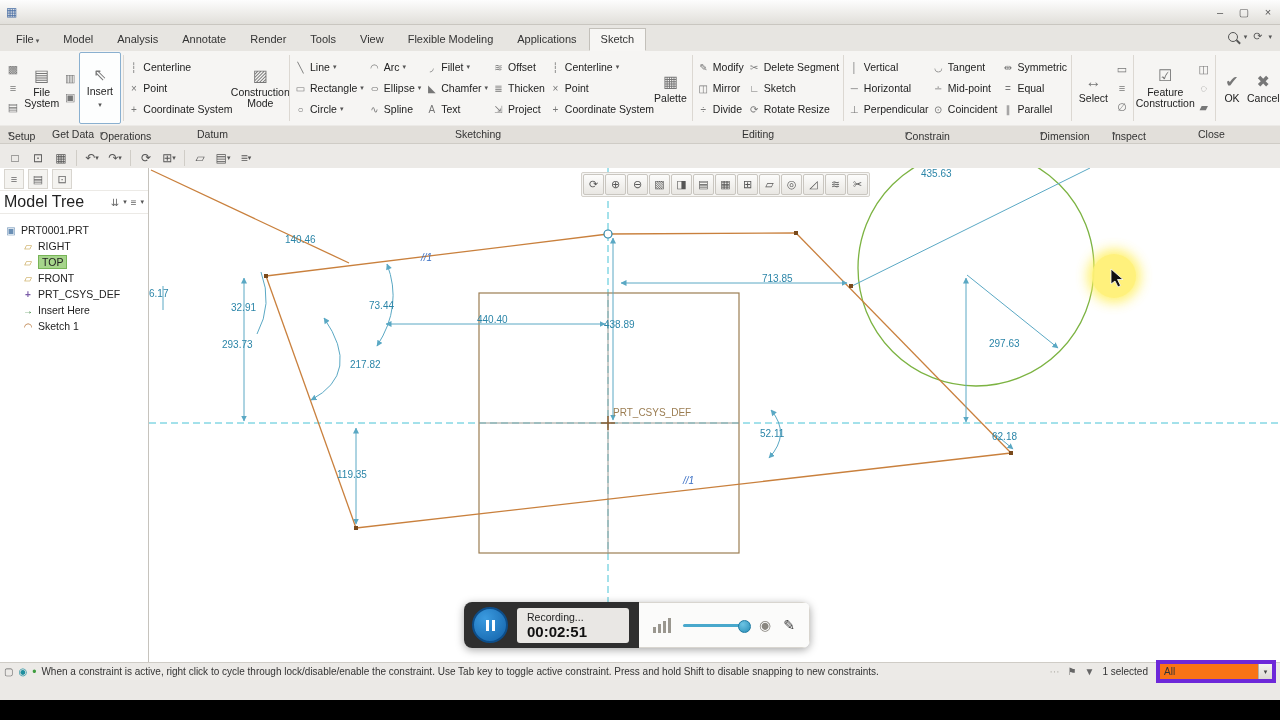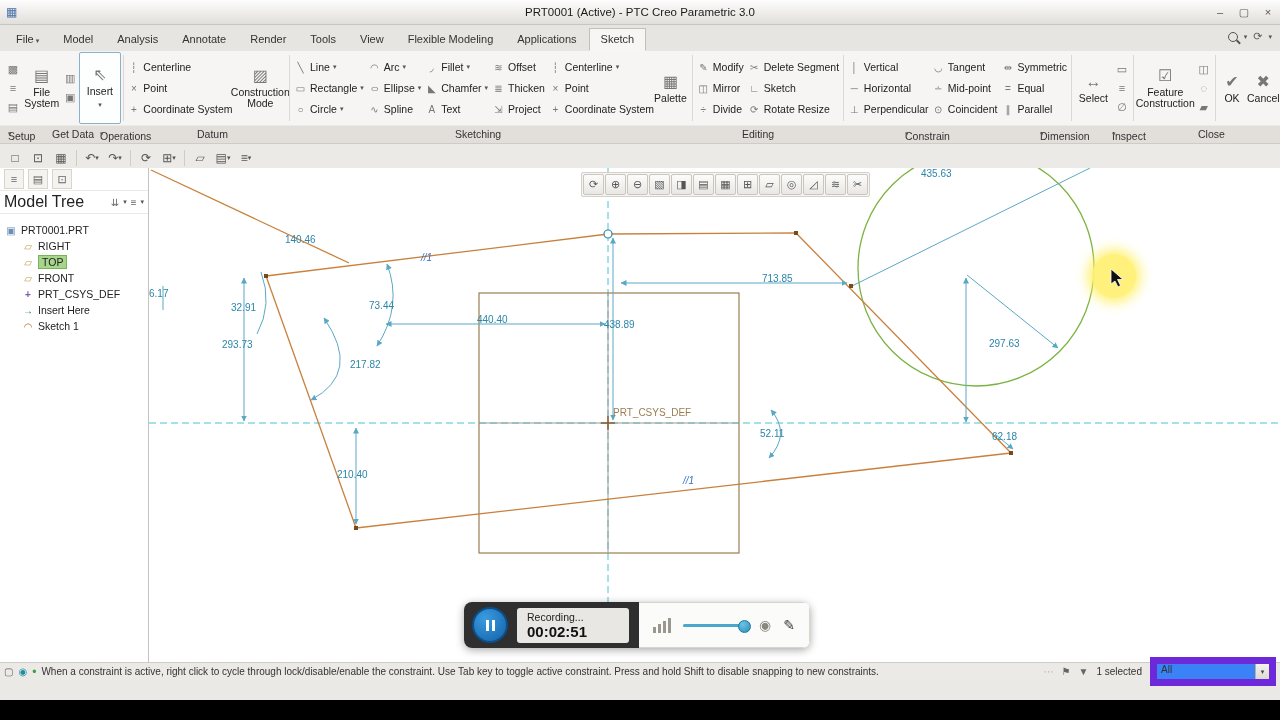--- a/index.html
+++ b/index.html
@@ -98,33 +98,32 @@
   .pencil{font-size:14px;color:#333}
 
   
   #statusbar{position:absolute;left:0;right:0;bottom:20px;height:17px;background:#eceae7;border-top:1px solid #cfccc6;
              display:flex;align-items:center;font-size:10px;color:#333;padding:0 4px;gap:5px}
   .stic{color:#666;font-size:10px}
   .globe{color:#1f8f9f}
   .bullet{color:#3f9d3f;font-size:12px;line-height:10px}
   #statusbar .msg{white-space:nowrap;overflow:hidden;text-overflow:ellipsis;flex:1}
   .strt{display:flex;align-items:center;gap:8px;margin-left:auto}
-  .combo{width:112px;height:15px;background:#3b82f6;border:7px solid #6d28d9;display:flex;align-items:flex-start;font-size:10px}
+  .combo{width:112px;height:15px;background:#f97316;border:4px solid #6d28d9;display:flex;align-items:center;font-size:10px}
   .combo .cval{flex:1;padding-left:4px}
   .combo .cbt{width:13px;height:100%;background:linear-gradient(#f4f3f0,#ddd9d3);border-left:1px solid #b5b2ac;
               display:flex;align-items:center;justify-content:center;font-size:7px;color:#444}
 </style>
 </head>
 <body>
 
 <div class="app">
 
   <div id="titlebar">
     <span class="appic">▦</span>
-    <span class="title">PRT0001 (Active) - PTC Creo Parametric 3.0</span>
     <span class="winbtns">
       <span>–</span>
       <span>▢</span>
       <span>×</span>
     </span>
   </div>
 
   <div id="tabrow">
     <span class="tab"><span>File</span><span class="cr">▾</span></span>
     <span class="tab">Model</span>
@@ -563,21 +562,21 @@
       <span class="dim" style="left:82px;top:134px">32.91</span>
       <span class="dim" style="left:73px;top:171px">293.73</span>
       <span class="dim" style="left:220px;top:132px">73.44</span>
       <span class="dim" style="left:201px;top:191px">217.82</span>
       <span class="dim" style="left:328px;top:146px">440.40</span>
       <span class="dim" style="left:455px;top:151px">438.89</span>
       <span class="dim" style="left:613px;top:105px">713.85</span>
       <span class="dim" style="left:840px;top:170px">297.63</span>
       <span class="dim" style="left:611px;top:260px">52.11</span>
       <span class="dim" style="left:843px;top:263px">62.18</span>
-      <span class="dim" style="left:188px;top:301px">210.40</span>
+      <span class="dim" style="left:188px;top:301px">119.35</span>
       <span class="pcon" style="left:272px;top:84px">//1</span>
       <span class="pcon" style="left:534px;top:307px">//1</span>
       <span class="csyslbl" style="left:464px;top:239px">PRT_CSYS_DEF</span>
 
       <div id="hl"></div>
       <svg id="cursor" width="18" height="22">
         <polygon points="1,1 1,16 5,13 8,19 10.5,17.5 7.5,11.5 13,11.5" fill="#111" stroke="#fff" stroke-width="0.8"></polygon>
       </svg>
 
       <div id="recorder">

